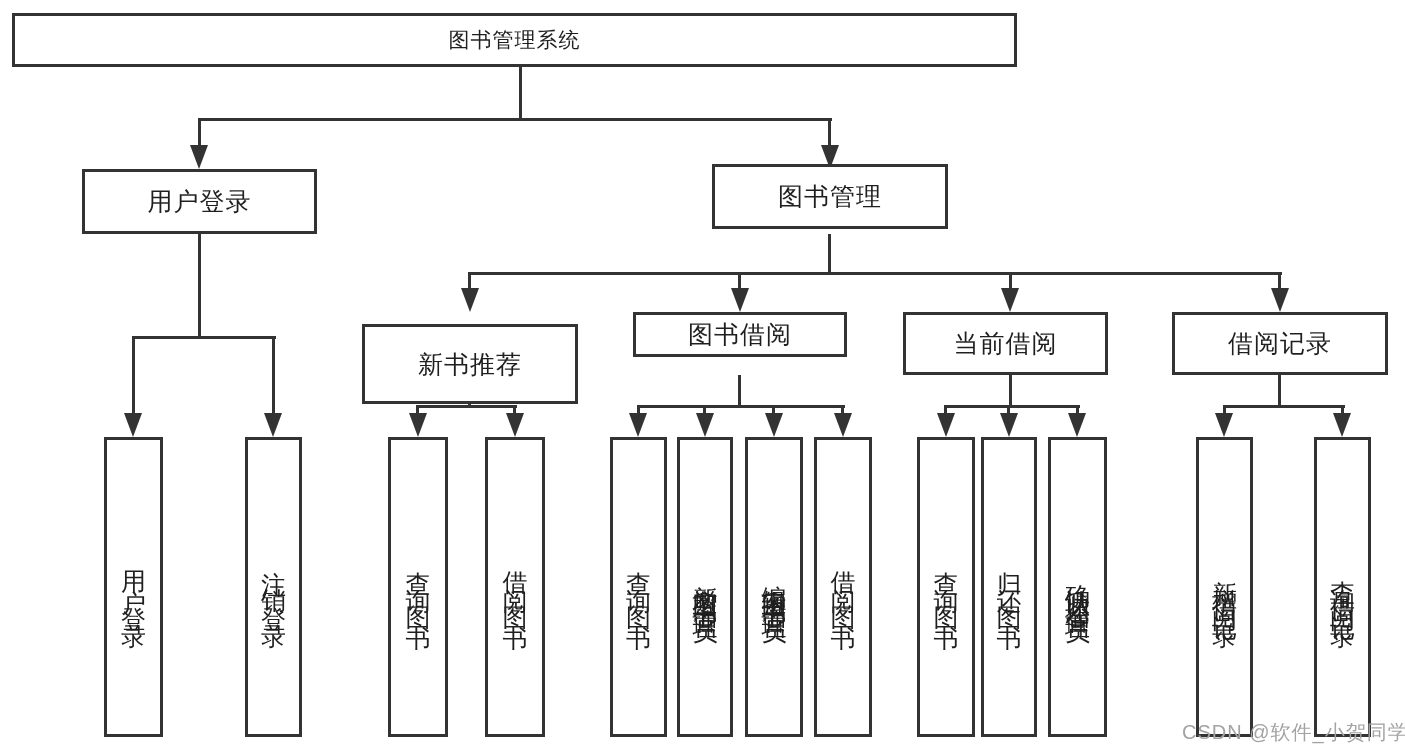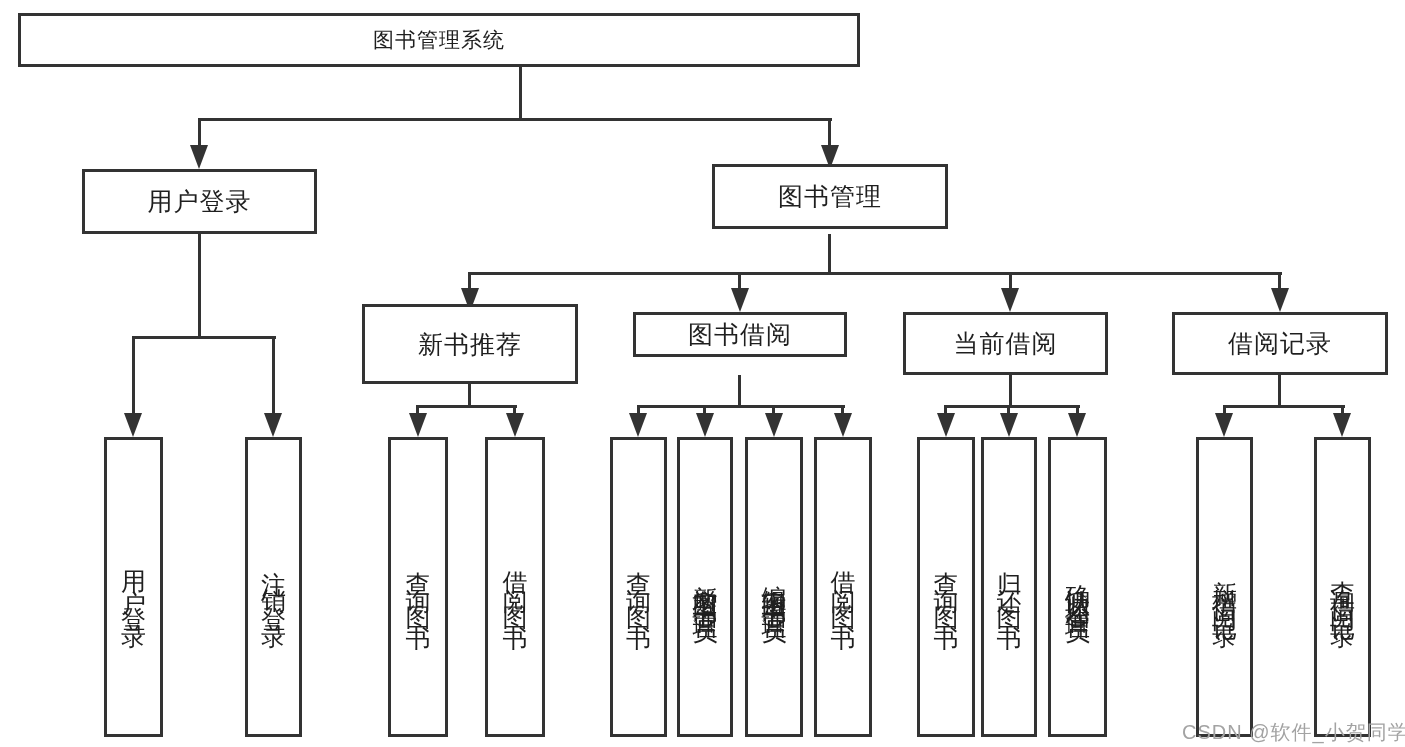--- a/index.html
+++ b/index.html
@@ -50,21 +50,21 @@
     letter-spacing:1px;
     z-index:3;
     white-space:nowrap;
   }
 </style>
 </head>
 <body>
 
 <div id="canvas">
 
-  <div class="box hbox root-box" style="left:18px;top:13px;width:842px;height:54px">图书管理系统</div>
+  <div class="box hbox root-box" style="left:12px;top:13px;width:1005px;height:54px">图书管理系统</div>
 
   <i class="v" style="left:519px;top:67px;height:53px"></i>
   <i class="h" style="left:198px;top:118px;width:634px"></i>
   <i class="v" style="left:198px;top:118px;height:28px"></i>
   <i class="a" style="left:190px;top:145px"></i>
   <i class="v" style="left:828px;top:118px;height:28px"></i>
   <i class="a" style="left:821px;top:145px"></i>
 
   <div class="box hbox" style="left:82px;top:169px;width:235px;height:65px">用户登录</div>
   <div class="box hbox" style="left:712px;top:164px;width:236px;height:65px">图书管理</div>
@@ -80,21 +80,21 @@
   <i class="h" style="left:468px;top:272px;width:814px"></i>
   <i class="v" style="left:468px;top:272px;height:20px"></i>
   <i class="a" style="left:461px;top:288px"></i>
   <i class="v" style="left:738px;top:272px;height:20px"></i>
   <i class="a" style="left:731px;top:288px"></i>
   <i class="v" style="left:1009px;top:272px;height:20px"></i>
   <i class="a" style="left:1001px;top:288px"></i>
   <i class="v" style="left:1278px;top:272px;height:20px"></i>
   <i class="a" style="left:1271px;top:288px"></i>
 
-  <div class="box hbox" style="left:362px;top:304px;width:216px;height:80px">新书推荐</div>
+  <div class="box hbox" style="left:362px;top:324px;width:216px;height:80px">新书推荐</div>
   <div class="box hbox" style="left:633px;top:312px;width:214px;height:45px">图书借阅</div>
   <div class="box hbox" style="left:903px;top:312px;width:205px;height:63px">当前借阅</div>
   <div class="box hbox" style="left:1172px;top:312px;width:216px;height:63px">借阅记录</div>
 
   <i class="v" style="left:468px;top:375px;height:32px"></i>
   <i class="h" style="left:416px;top:405px;width:101px"></i>
   <i class="v" style="left:416px;top:405px;height:12px"></i>
   <i class="a" style="left:409px;top:413px"></i>
   <i class="v" style="left:513px;top:405px;height:12px"></i>
   <i class="a" style="left:506px;top:413px"></i>

